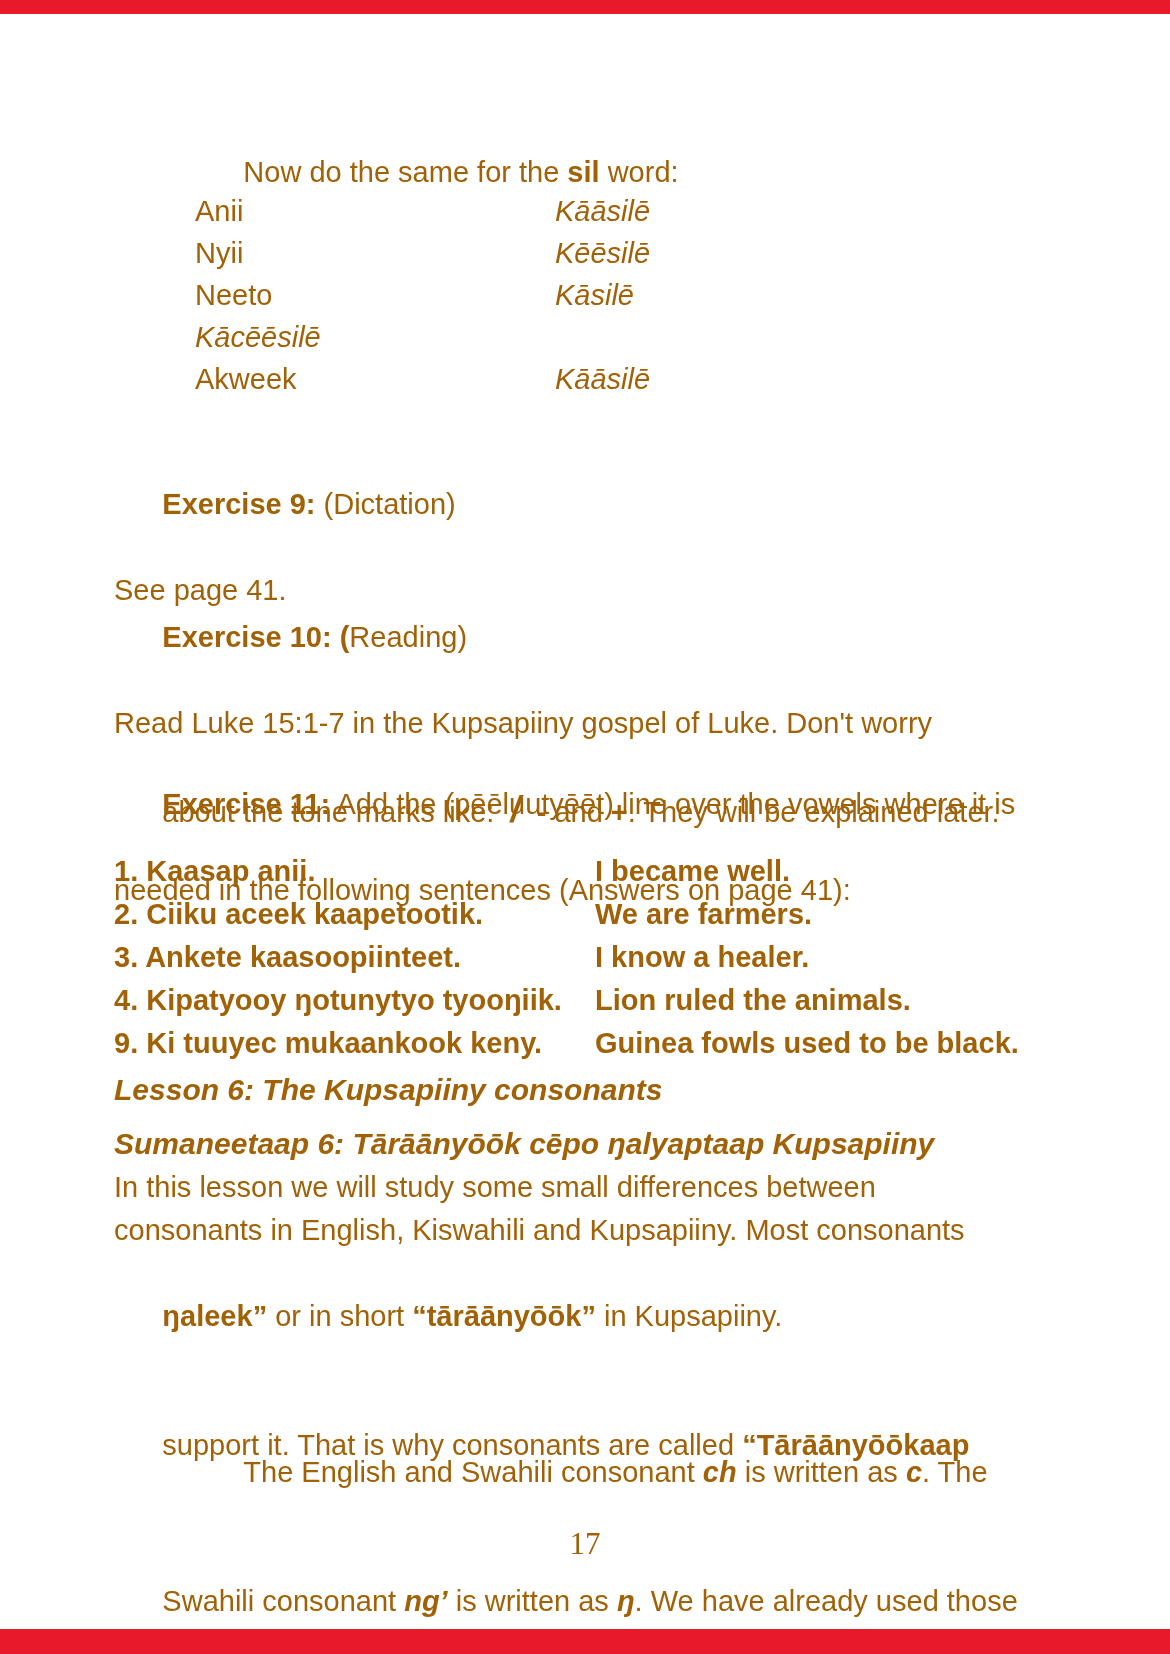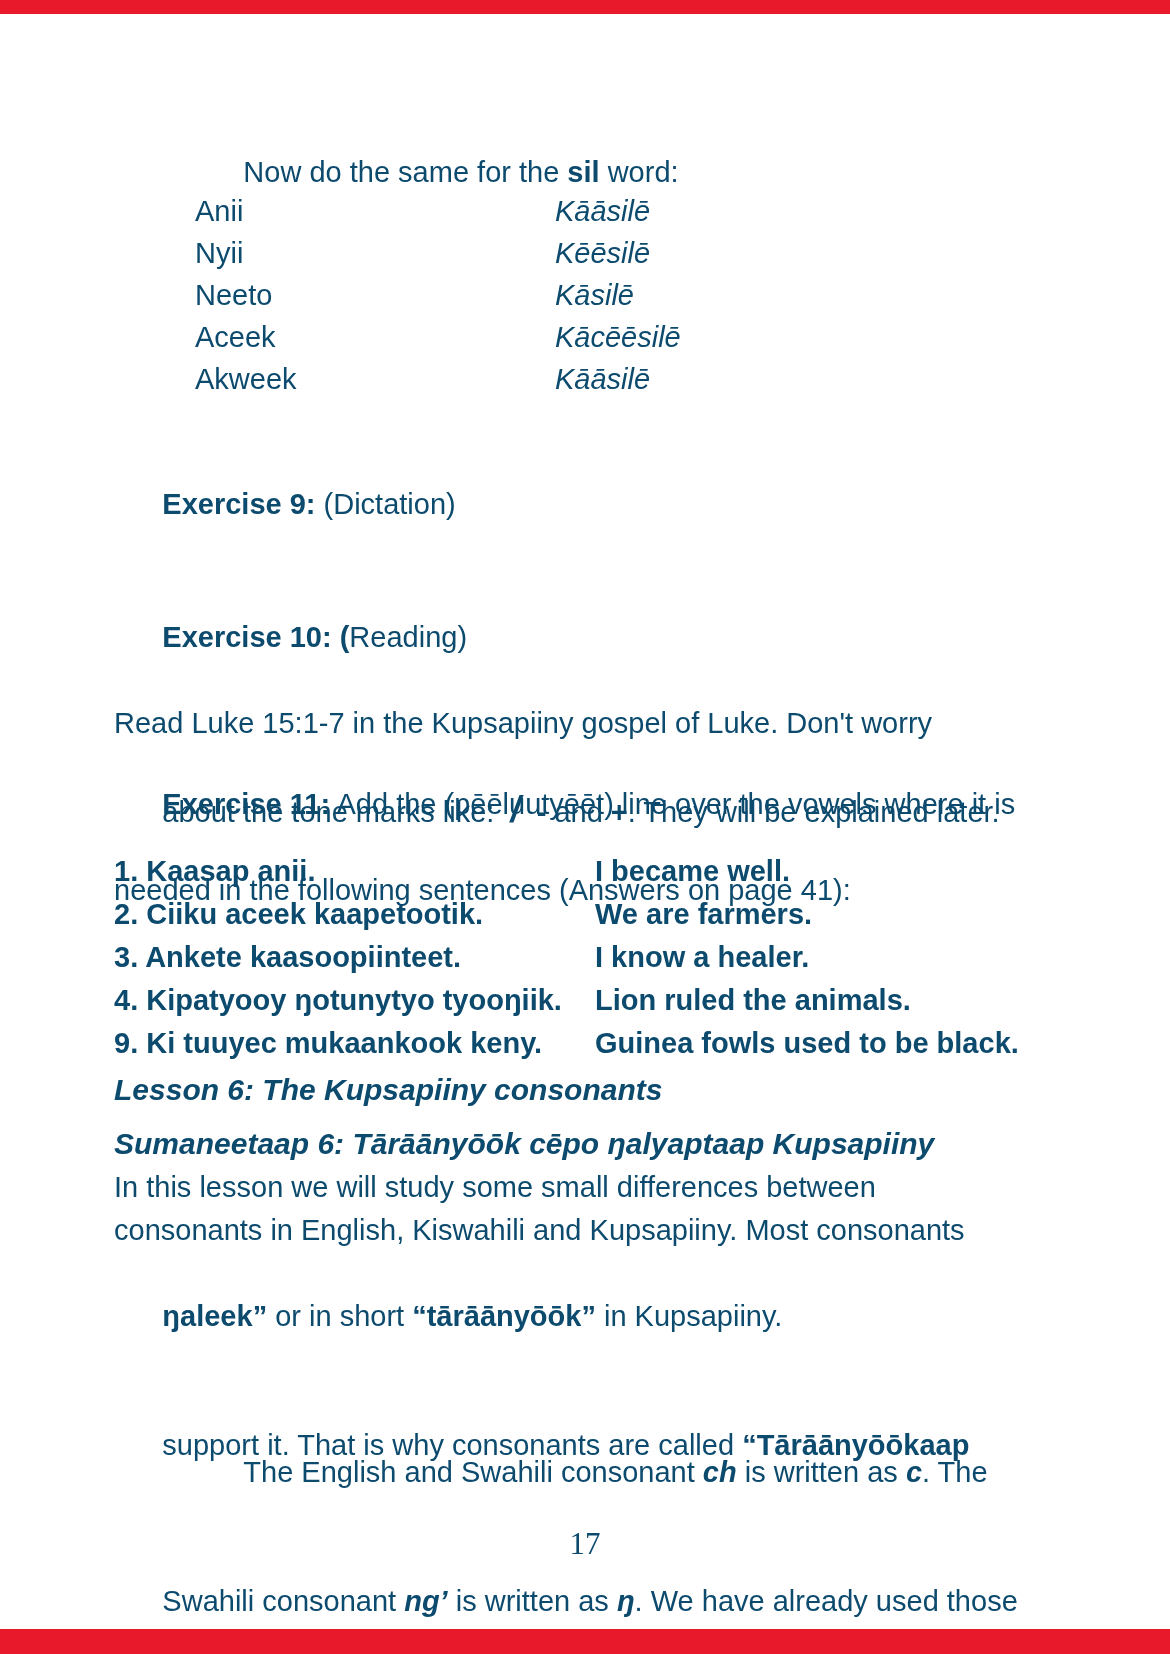--- a/index.html
+++ b/index.html
@@ -3,21 +3,21 @@
 <meta charset="utf-8">
 <style>
   html, body { margin: 0; padding: 0; background: #ffffff; }
   .page {
     position: relative;
     width: 1170px;
     height: 1654px;
     background: #ffffff;
     overflow: hidden;
     font-family: "Liberation Sans", sans-serif;
-    color: #0c4a6e;
+    color: #a16207;
   }
   .redbar { position: absolute; left: 0; width: 1170px; }
   .redbar.top { top: 0; height: 14px; }
   .redbar.bottom { bottom: 0; height: 25px; }
 
   .block { position: absolute; }
   .line {
     font-size: 29px;
     line-height: 43px;
     white-space: pre-wrap;
@@ -78,33 +78,33 @@
     </div>
     <div class="wrow">
       <span class="wcol1">Nyii</span>
         <span class="wcol2">Kēēsilē</span>
     </div>
     <div class="wrow">
       <span class="wcol1">Neeto</span>
         <span class="wcol2">Kāsilē</span>
     </div>
     <div class="wrow">
-      <span class="wcol1">Aceek</span>
         <span class="wcol2">Kācēēsilē</span>
     </div>
     <div class="wrow">
       <span class="wcol1">Akweek</span>
         <span class="wcol2">Kāāsilē</span>
     </div>
   </div>
 
   <div class="block" style="left:114px; top:440px;">
     <div class="line">
       <span class="b">Exercise 9:</span><span> (Dictation)</span>
     </div>
+    <div class="line">See page 41.</div>
   </div>
 
   <div class="block" style="left:114px; top:573px;">
     <div class="line">
       <span class="b">Exercise 10: (</span><span>Reading)</span>
     </div>
     <div class="line">Read Luke 15:1-7 in the Kupsapiiny gospel of Luke. Don't worry</div>
     <div class="line">
       <span>about the tone marks like:  </span><span class="tone-slash">/</span><span>  </span><span class="b">-</span><span> and </span><span class="b">+</span><span>. They will be explained later.</span>
     </div>

